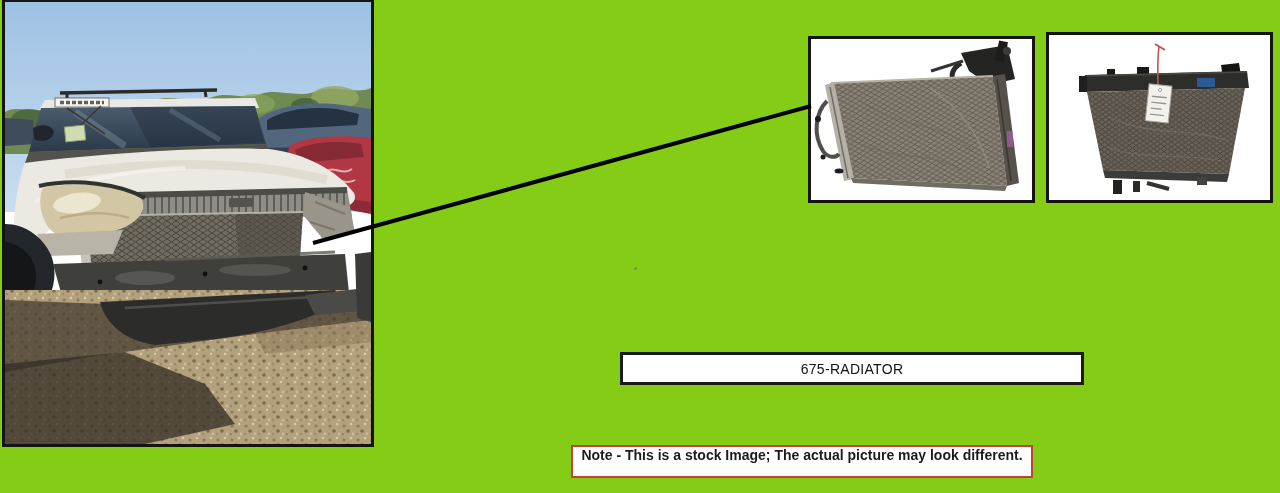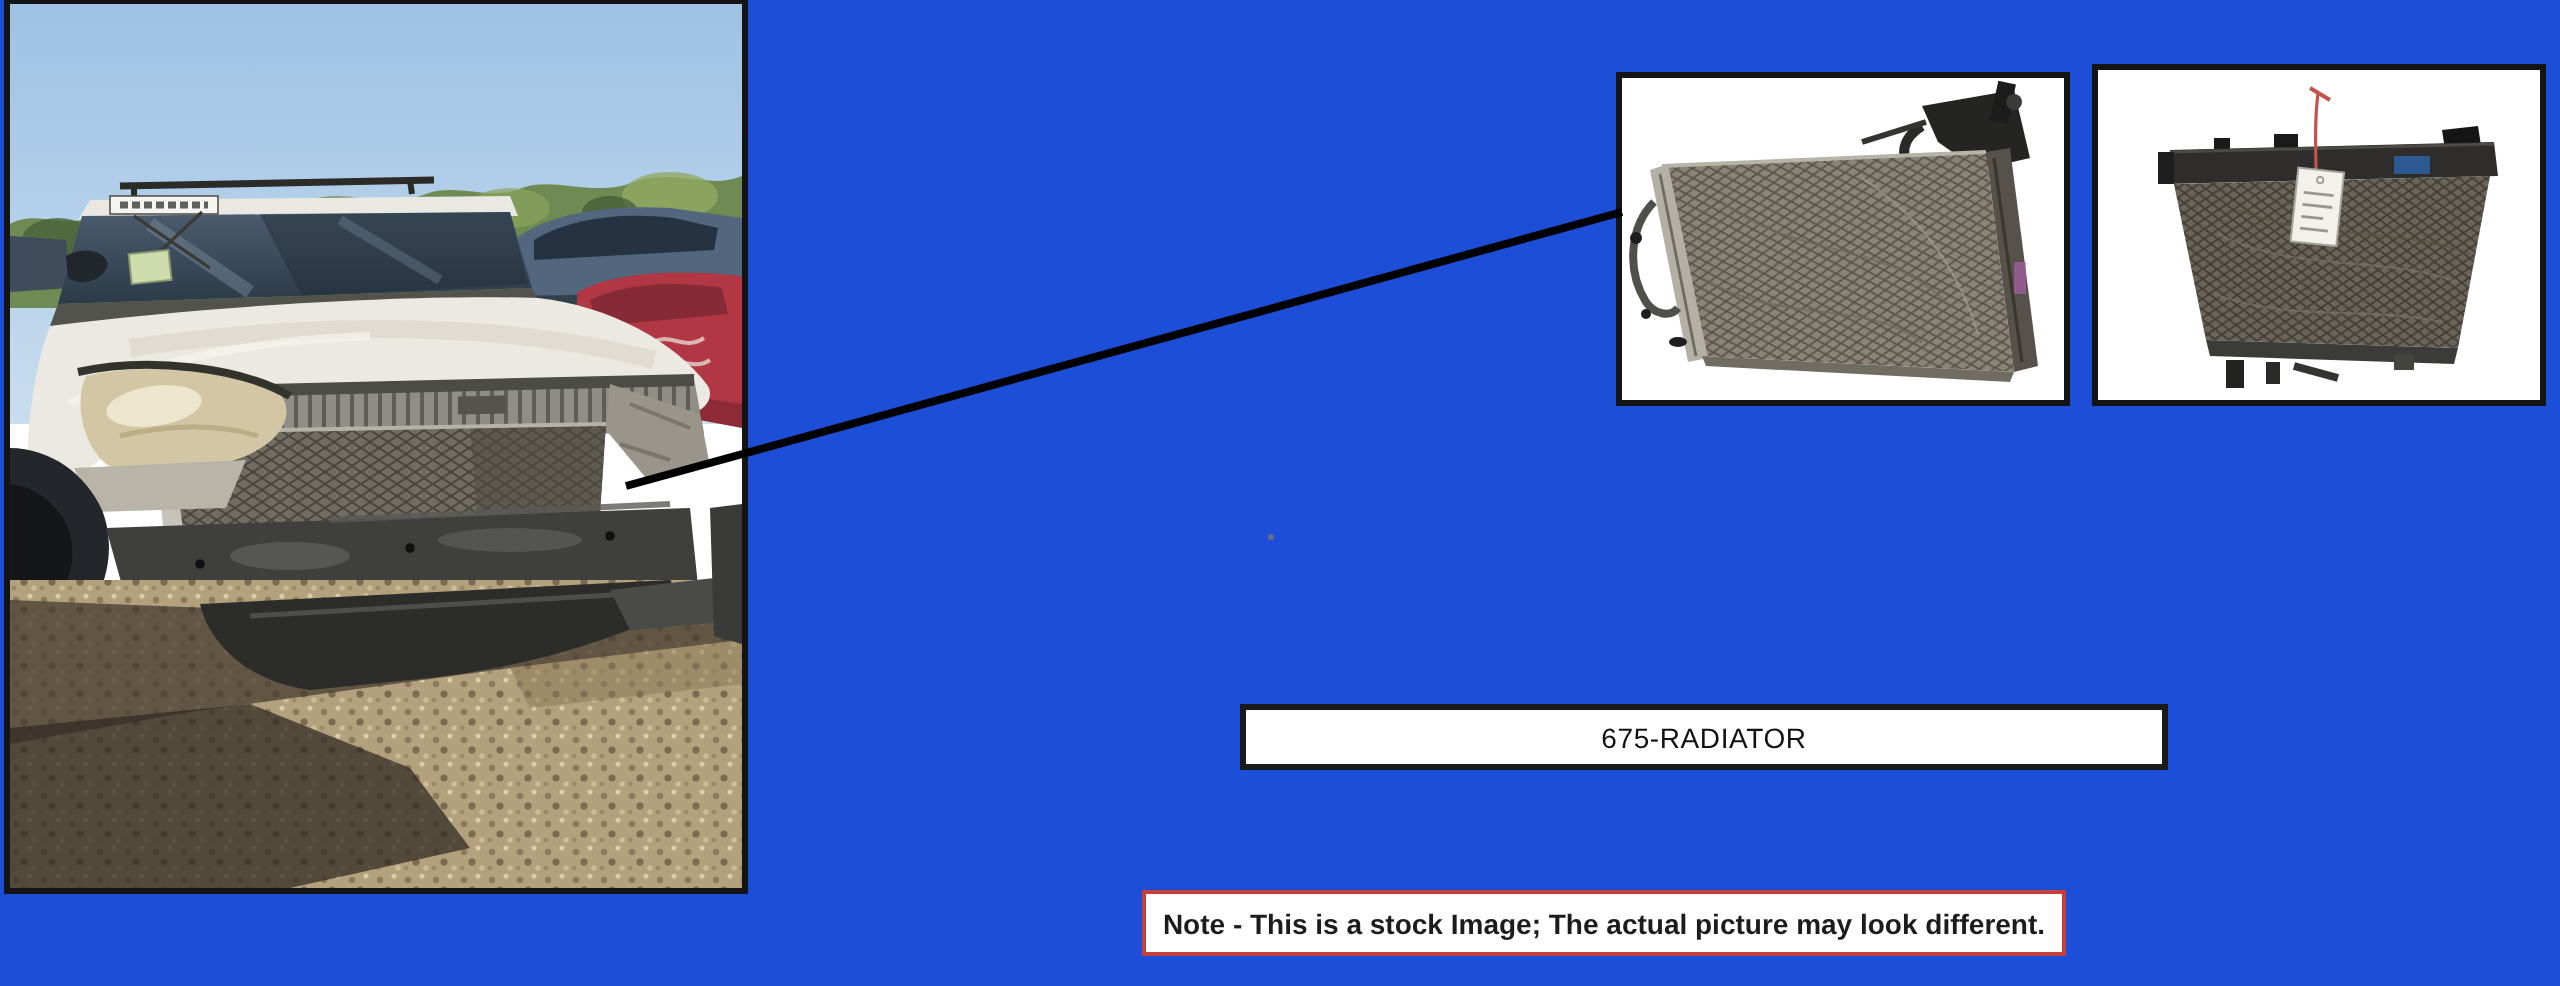--- a/index.html
+++ b/index.html
@@ -1,18 +1,18 @@
 <!DOCTYPE html>
 <html><head>
 <meta charset="utf-8">
 <style>
   * { margin:0; padding:0; box-sizing:border-box; }
   html,body { background:#fff; }
   .canvas {
-    position:relative; width:1280px; height:493px; background:#1d4ed8;
+    position:relative; width:1280px; height:493px; background:#84cc16;
     overflow:hidden; font-family:"Liberation Sans", sans-serif;
   }
   .photo-frame {
     position:absolute; border:3px solid #141414; background:#ffffff; overflow:hidden;
   }
   #vehicle-frame { left:2px; top:0; width:372px; height:447px; border-top-width:2px; }
   #rad1-frame   { left:808px; top:36px; width:227px; height:167px; }
   #rad2-frame   { left:1046px; top:32px; width:227px; height:171px; }
   .photo-frame svg { display:block; width:100%; height:100%; }
   #connector-overlay {
@@ -21,21 +21,21 @@
   }
   .label-box {
     position:absolute; left:620px; top:352px; width:464px; height:33px;
     border:3px solid #1a1a1a; background:#ffffff;
     display:flex; align-items:center; justify-content:center;
     font-size:14px; letter-spacing:0.3px; color:#111; z-index:2;
   }
   .note-box {
     position:absolute; left:571px; top:445px; width:462px; height:33px;
     border:2px solid #c4403a; background:#ffffff;
-    display:flex; align-items:center; justify-content:center;
+    display:flex; align-items:flex-start; justify-content:center;
     font-size:14px; font-weight:bold; color:#1c1c1c; z-index:2;
   }
   .stray-dot {
     position:absolute; left:634px; top:267px; width:3px; height:3px;
     border-radius:50%; background:#777; opacity:.8; z-index:1;
   }
 </style>
 </head>
 <body>
 

